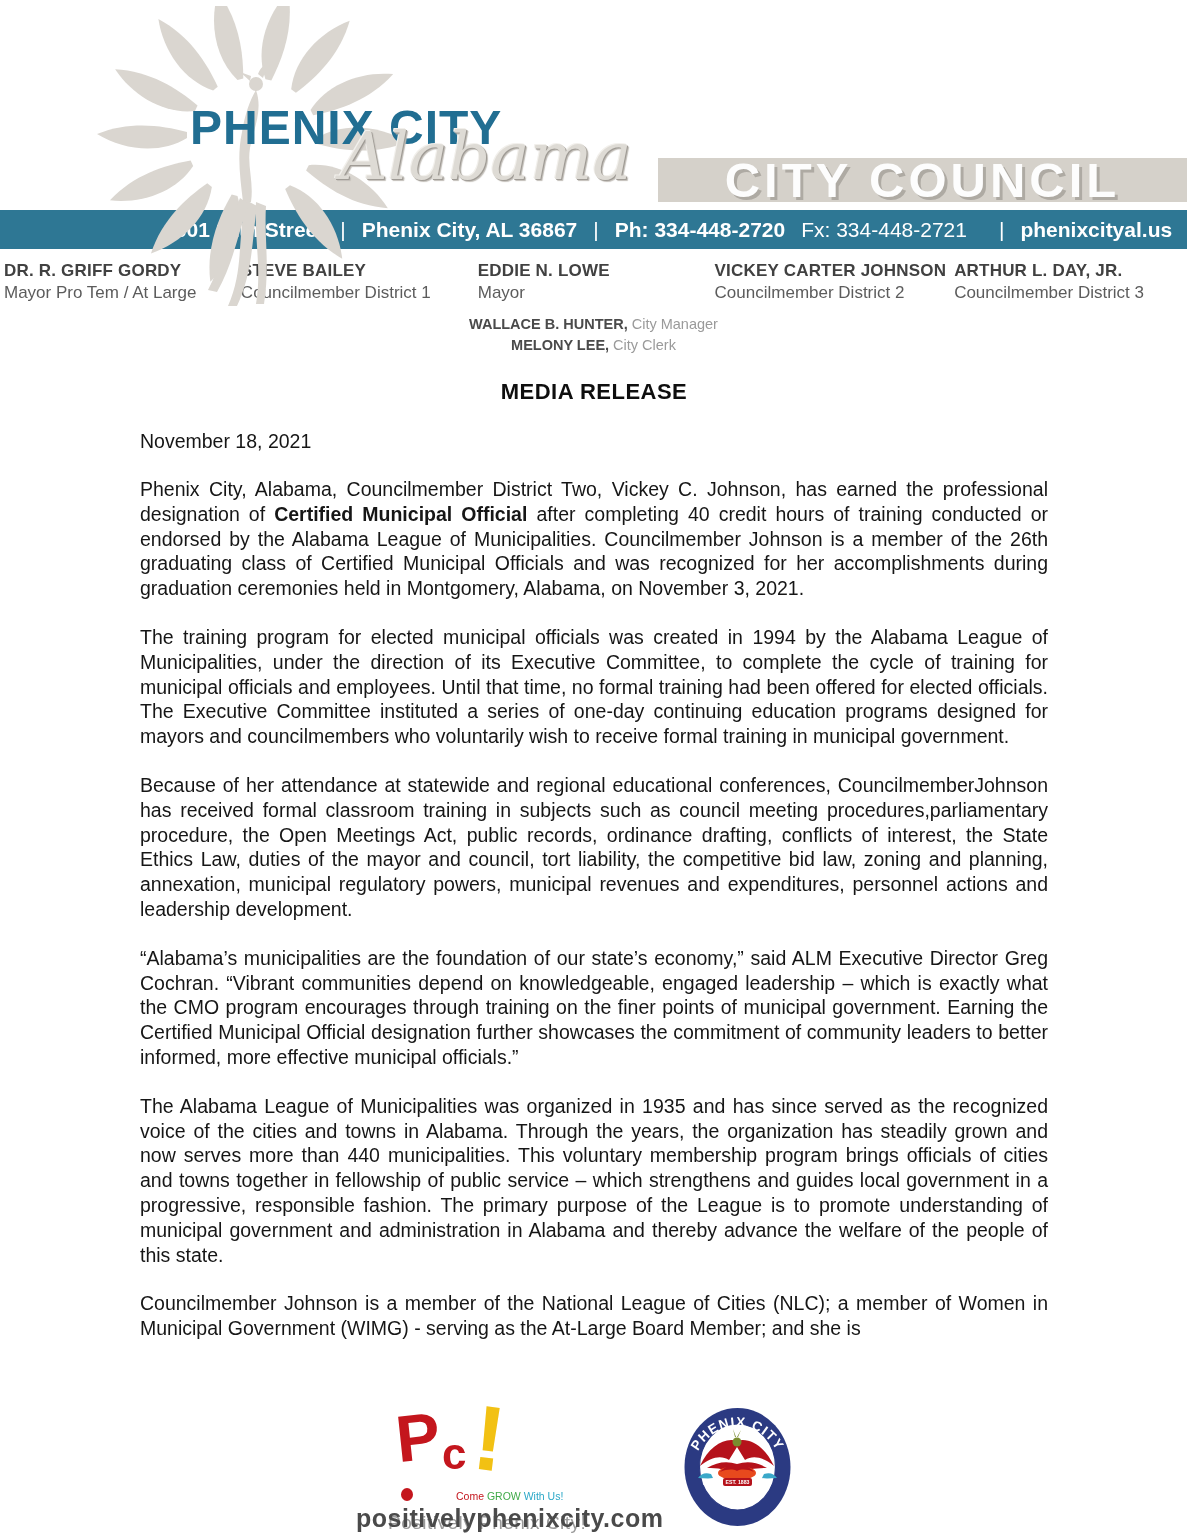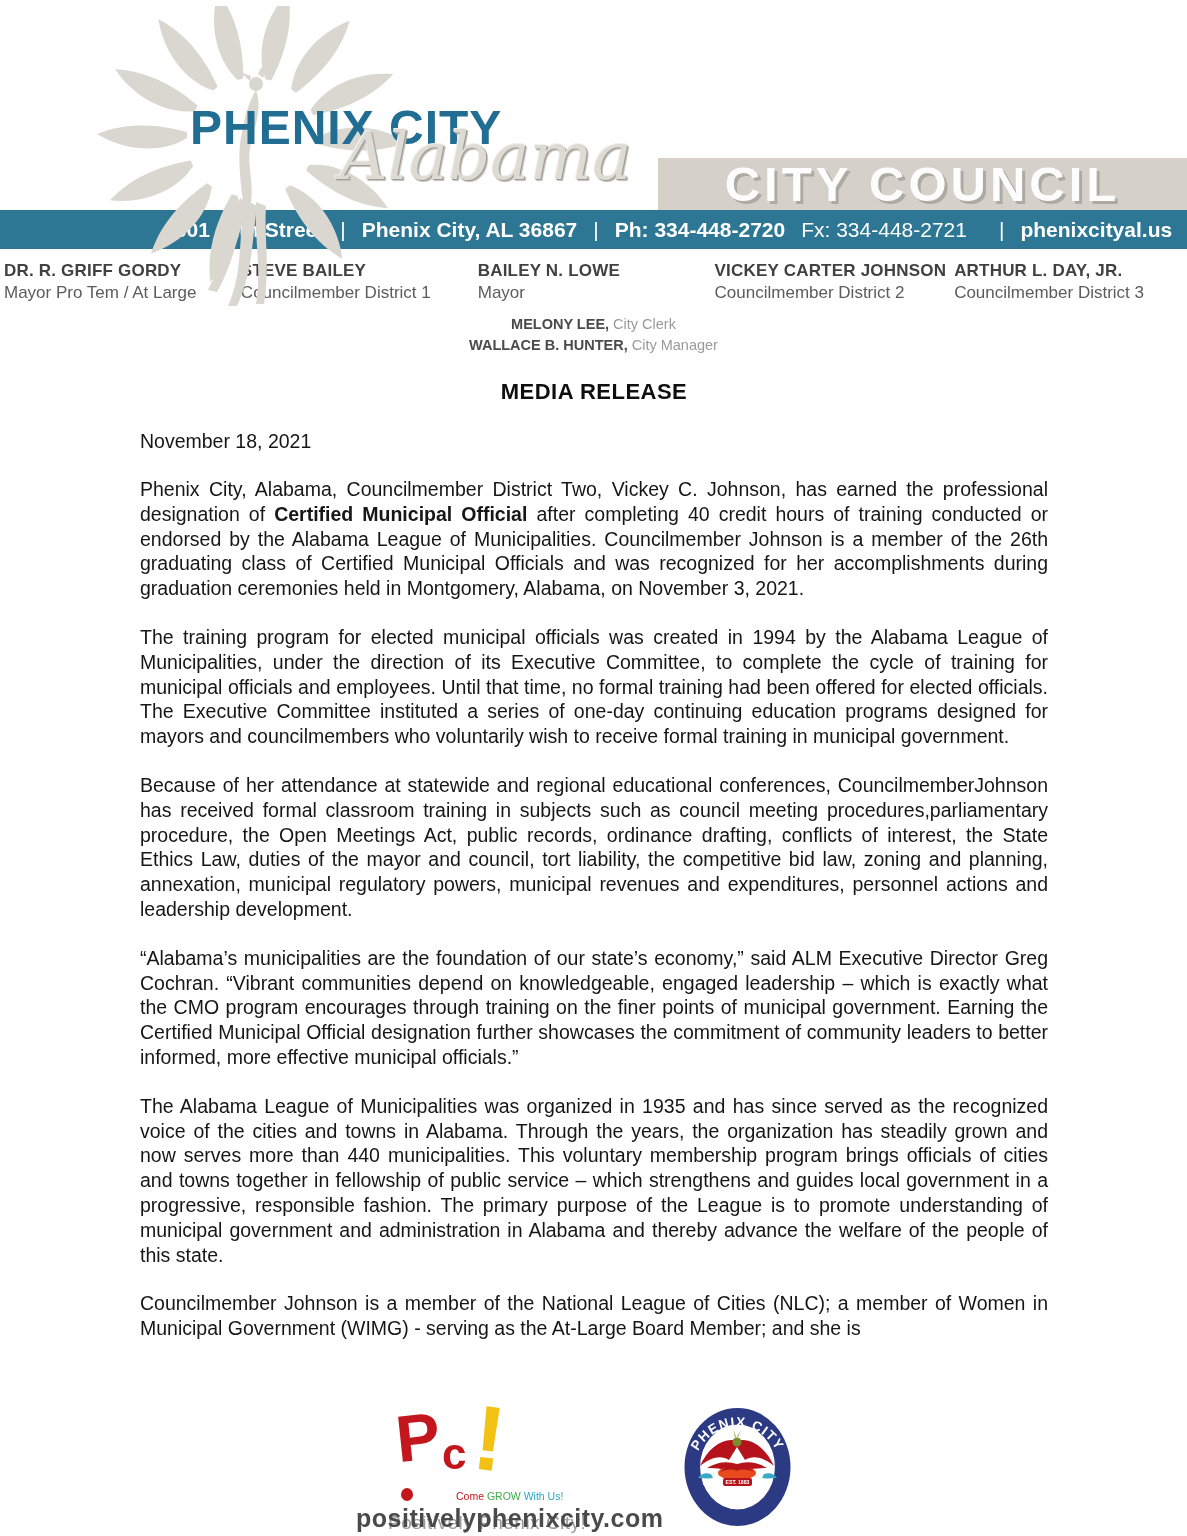--- a/index.html
+++ b/index.html
@@ -7,21 +7,21 @@
   .page { position:relative; width:1187px; height:1536px; background:#ffffff; margin:0 auto; overflow:hidden; }
 
   
   .phoenix-svg { position:absolute; left:18px; top:6px; width:575px; height:305px; z-index:3; }
   .brand-city { position:absolute; left:190px; top:100px; font-size:48px; font-weight:bold;
                 color:#216e92; letter-spacing:1px; z-index:4; white-space:nowrap; }
   .brand-state { position:absolute; left:340px; top:118px; z-index:5;
                  font-family:"DejaVu Serif", serif; font-style:italic; font-size:66px;
                  color:#dedbd5; text-shadow:1px 1px 0 #9f9b95, 2px 2px 1px #c2beb8, -1px -1px 0 #f2f0ec;
                  white-space:nowrap; }
-  .council-band { position:absolute; left:658px; top:158px; right:0; height:52px; background:#d5d1ca;
+  .council-band { position:absolute; left:658px; top:158px; right:0; height:44px; background:#d5d1ca;
                   z-index:1; display:flex; align-items:center; justify-content:center; }
   .council-band .band-text { font-size:49px; font-weight:bold; color:#fdfdfd; letter-spacing:4px;
                   text-shadow:3px 3px 0 #aeaaa3; white-space:nowrap; }
   .address-bar { position:absolute; left:0; top:210px; width:100%; height:39px; background:#2e7794;
                  z-index:2; display:flex; align-items:center; justify-content:center;
                  padding-left:160px; color:#ffffff; font-weight:bold; font-size:21px; }
   .address-bar span { white-space:nowrap; }
   .address-bar .sep { margin:0 16px; font-weight:normal; }
 
   
@@ -116,39 +116,39 @@
   <div class="officials">
     <div class="official">
       <div class="official-name">DR. R. GRIFF GORDY</div>
       <div class="official-title">Mayor Pro Tem / At Large</div>
     </div>
     <div class="official">
       <div class="official-name">STEVE BAILEY</div>
       <div class="official-title">Councilmember District 1</div>
     </div>
     <div class="official">
-      <div class="official-name">BAILEY N. LOWE</div>
+      <div class="official-name">EDDIE N. LOWE</div>
       <div class="official-title">Mayor</div>
     </div>
     <div class="official">
       <div class="official-name">VICKEY CARTER JOHNSON</div>
       <div class="official-title">Councilmember District 2</div>
     </div>
     <div class="official">
       <div class="official-name">ARTHUR L. DAY, JR.</div>
       <div class="official-title">Councilmember District 3</div>
     </div>
   </div>
 
   <div class="staff">
     <div class="staff-line">
+      <span class="staff-name">WALLACE B. HUNTER,</span><span class="staff-title">City Manager</span>
+    </div>
+    <div class="staff-line">
       <span class="staff-name">MELONY LEE,</span><span class="staff-title">City Clerk</span>
-    </div>
-    <div class="staff-line">
-      <span class="staff-name">WALLACE B. HUNTER,</span><span class="staff-title">City Manager</span>
     </div>
   </div>
 
   <div class="main">
     <div class="doc-title">MEDIA RELEASE</div>
     <div class="date-line">November 18, 2021</div>
 
     <p class="body-par"><span>Phenix City, Alabama, Councilmember District Two, Vickey C. Johnson, has earned the professional designation of </span><b>Certified Municipal Official</b><span> after completing 40 credit hours of training conducted or endorsed by the Alabama League of Municipalities. Councilmember Johnson is a member of the 26th graduating class of Certified Municipal Officials and was recognized for her accomplishments during graduation ceremonies held in  Montgomery,  Alabama, on November 3, 2021.</span></p>
 
     <p class="body-par">The training program for elected municipal officials was created in 1994 by the Alabama League of Municipalities, under the direction of its Executive Committee, to complete the cycle of training for municipal officials and employees. Until that time, no formal training had been offered for elected officials. The Executive Committee instituted a series of one-day continuing education programs designed for mayors and councilmembers who voluntarily wish to receive formal training in municipal government.</p>

